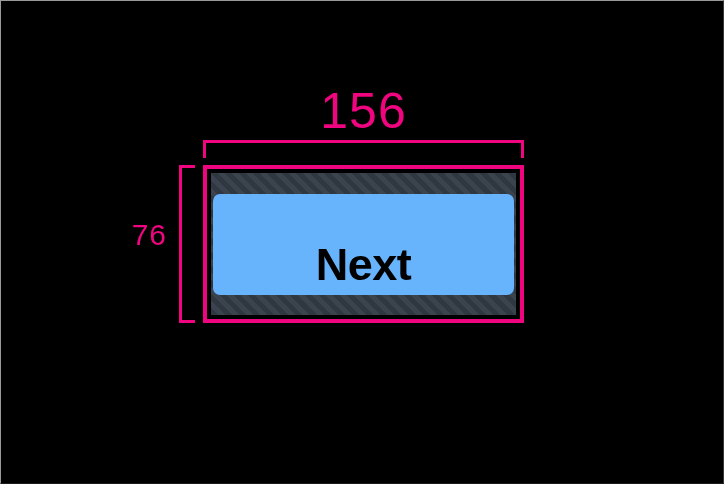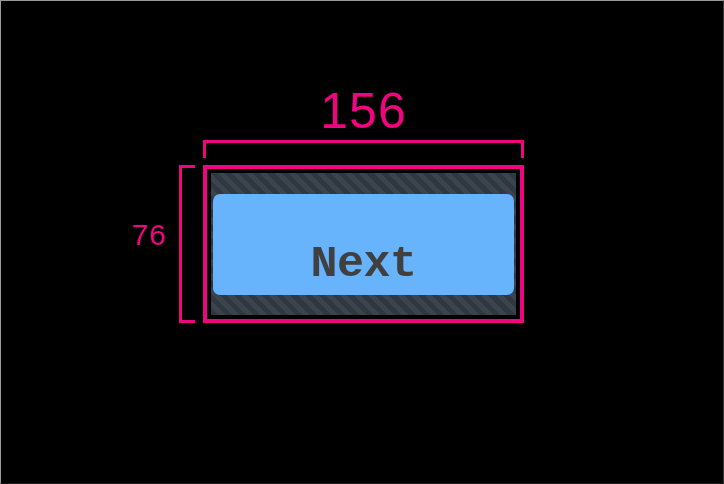--- a/index.html
+++ b/index.html
@@ -63,22 +63,22 @@
     right: 2px;
     bottom: 20px;
     background: #67b4fc;
     border-radius: 7px;
     display: flex;
     align-items: center;
     justify-content: center;
   }
 
   #button-label {
-    color: #404040;
-    font-family: Liberation Mono, monospace;
+    color: #000000;
+    font-family: Liberation Sans, sans-serif;
     font-size: 45px;
     font-weight: bold;
     letter-spacing: -0.5px;
     line-height: 1;
     margin-top: 40px;
   }
 
   
 
   #width-bracket {

